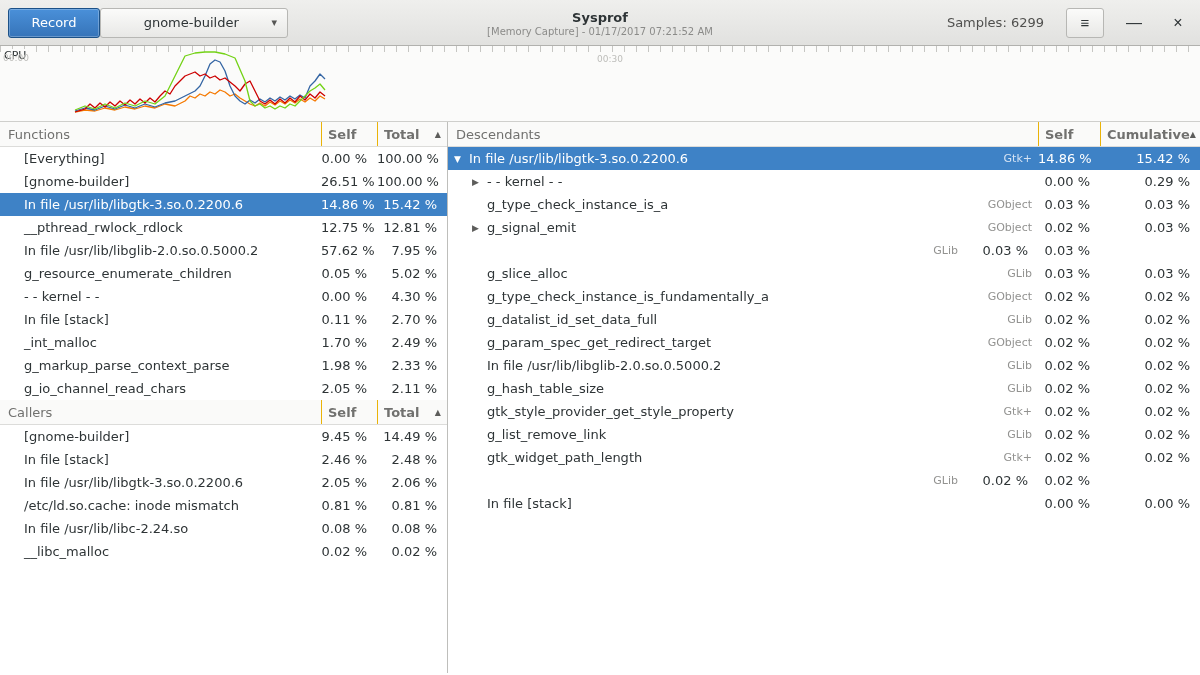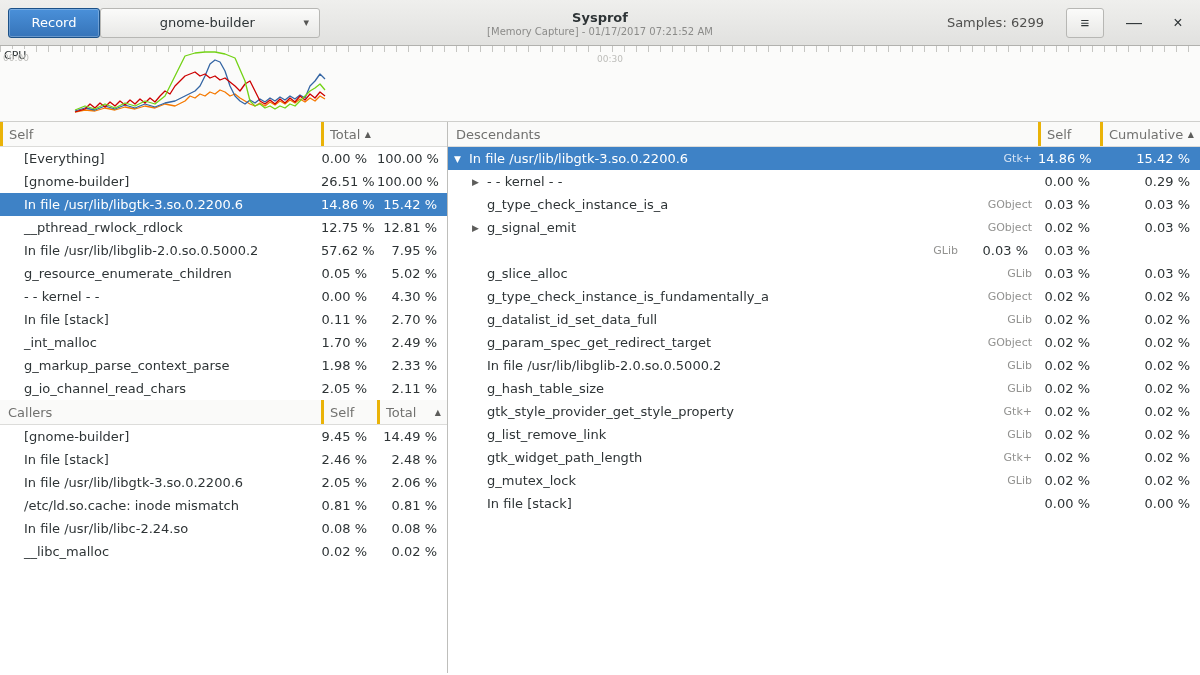--- a/index.html
+++ b/index.html
@@ -6,21 +6,21 @@
   html,body { width:1200px; height:675px; overflow:hidden; }
   body { font-family:"DejaVu Sans","Liberation Sans",sans-serif; font-size:13px; color:#2e3436; background:#fff; }
 
   
   .headerbar { position:relative; height:46px; background:linear-gradient(#efefed,#e1e1df);
     border-bottom:1px solid #b1b1ae; display:flex; align-items:center; padding:0 8px; }
   .hb-left { display:flex; align-items:center; gap:0; }
   .record-btn { height:30px; min-width:92px; border:1px solid #1c5187; border-radius:3px;
     background:linear-gradient(#4a90d9,#3674b9); color:#fff; font-size:13px;
     font-family:inherit; box-shadow:inset 0 0 0 1px rgba(255,255,255,.25); cursor:pointer; }
-  .combo { height:30px; width:220px; border:1px solid #b7b7b4; border-radius:3px;
+  .combo { height:30px; width:188px; border:1px solid #b7b7b4; border-radius:3px;
     background:linear-gradient(#fbfbfa,#e8e8e6); display:flex; align-items:center;
     padding:0 10px; font-size:13px; font-family:inherit; color:#2e3436; cursor:pointer; }
   .combo .lbl { flex:1; text-align:center; }
   .combo .arrow { color:#565654; font-size:11px; }
   .hb-center { position:absolute; left:50%; top:50%; transform:translate(-50%,-50%); text-align:center; }
   .title { font-weight:bold; font-size:13px; color:#2e3436; }
   .subtitle { font-size:10px; color:#8b8b89; margin-top:1px; }
   .hb-right { margin-left:auto; display:flex; align-items:center; gap:16px; }
   .samples { color:#50504e; margin-right:6px; }
   .menu-btn { height:30px; width:38px; border:1px solid #b7b7b4; border-radius:3px;
@@ -49,21 +49,21 @@
   .right-pane { flex:1; display:flex; flex-direction:column; background:#8b5cf6; }
   .fill { flex:1; background:#fff; }
 
   
   .thead { display:grid; height:25px; align-items:center; background:#fafaf9;
     border-bottom:1px solid #dcdcda; color:#71716f; }
   .fgrid { grid-template-columns:1fr 56px 70px; }
   .dgrid { grid-template-columns:1fr 74px 62px 100px; }
   .hcell { height:100%; display:flex; align-items:center; padding:0 6px; overflow:hidden; white-space:nowrap; }
   .hname { padding-left:8px; }
-  .hnum { border-left:3px solid #eab308; }
+  .hnum { border-left:1px solid #eab308;font-weight:bold; }
   .sort { margin-left:auto; font-size:8px; color:#5d5d5b; }
 
   .trow { display:grid; height:23px; align-items:center; background:#fff; cursor:default; }
   .ltable .trow { grid-template-columns:1fr 56px 70px; }
   .dtable .trow { grid-template-columns:1fr 74px 62px 100px; }
   .cell { overflow:hidden; white-space:nowrap; }
   .cname { padding-left:24px; display:flex; align-items:center; }
   .cnum { text-align:right; padding-right:10px; }
   .ccat { text-align:right; padding-right:6px; font-size:11px; color:#929290; }
   .trow.selected { background:#3e82c6; color:#fff; }
@@ -115,20 +115,21 @@
     </svg>
     <div class="cpu-label">CPU</div>
     <div class="time t0">00:00</div>
     <div class="time t30">00:30</div>
   </div>
 
   <div class="content">
 
     <div class="left-pane ltable">
       <div class="thead fgrid">
+        <span class="hcell hname">Functions</span>
         <span class="hcell hnum">Self</span>
         <span class="hcell hnum">
           <span>Total</span>
           <span class="sort">▲</span>
         </span>
       </div>
       <div id="functions-rows">
           <div class="trow">
             <span class="cell cname">[Everything]</span>
             <span class="cell cnum">0.00 %</span>
@@ -356,24 +357,20 @@
           <div class="trow">
             <span class="cell cname ind1">
               <span class="expander"></span>
               <span class="nm">gtk_widget_path_length</span>
             </span>
             <span class="cell ccat">Gtk+</span>
             <span class="cell cnum">0.02 %</span>
             <span class="cell cnum">0.02 %</span>
           </div>
           <div class="trow">
-            <span class="cell cname ind1">
-              <span class="expander"></span>
-              <span class="nm">g_mutex_lock</span>
-            </span>
             <span class="cell ccat">GLib</span>
             <span class="cell cnum">0.02 %</span>
             <span class="cell cnum">0.02 %</span>
           </div>
           <div class="trow">
             <span class="cell cname ind1">
               <span class="expander"></span>
               <span class="nm">In file [stack]</span>
             </span>
             <span class="cell ccat"></span>

